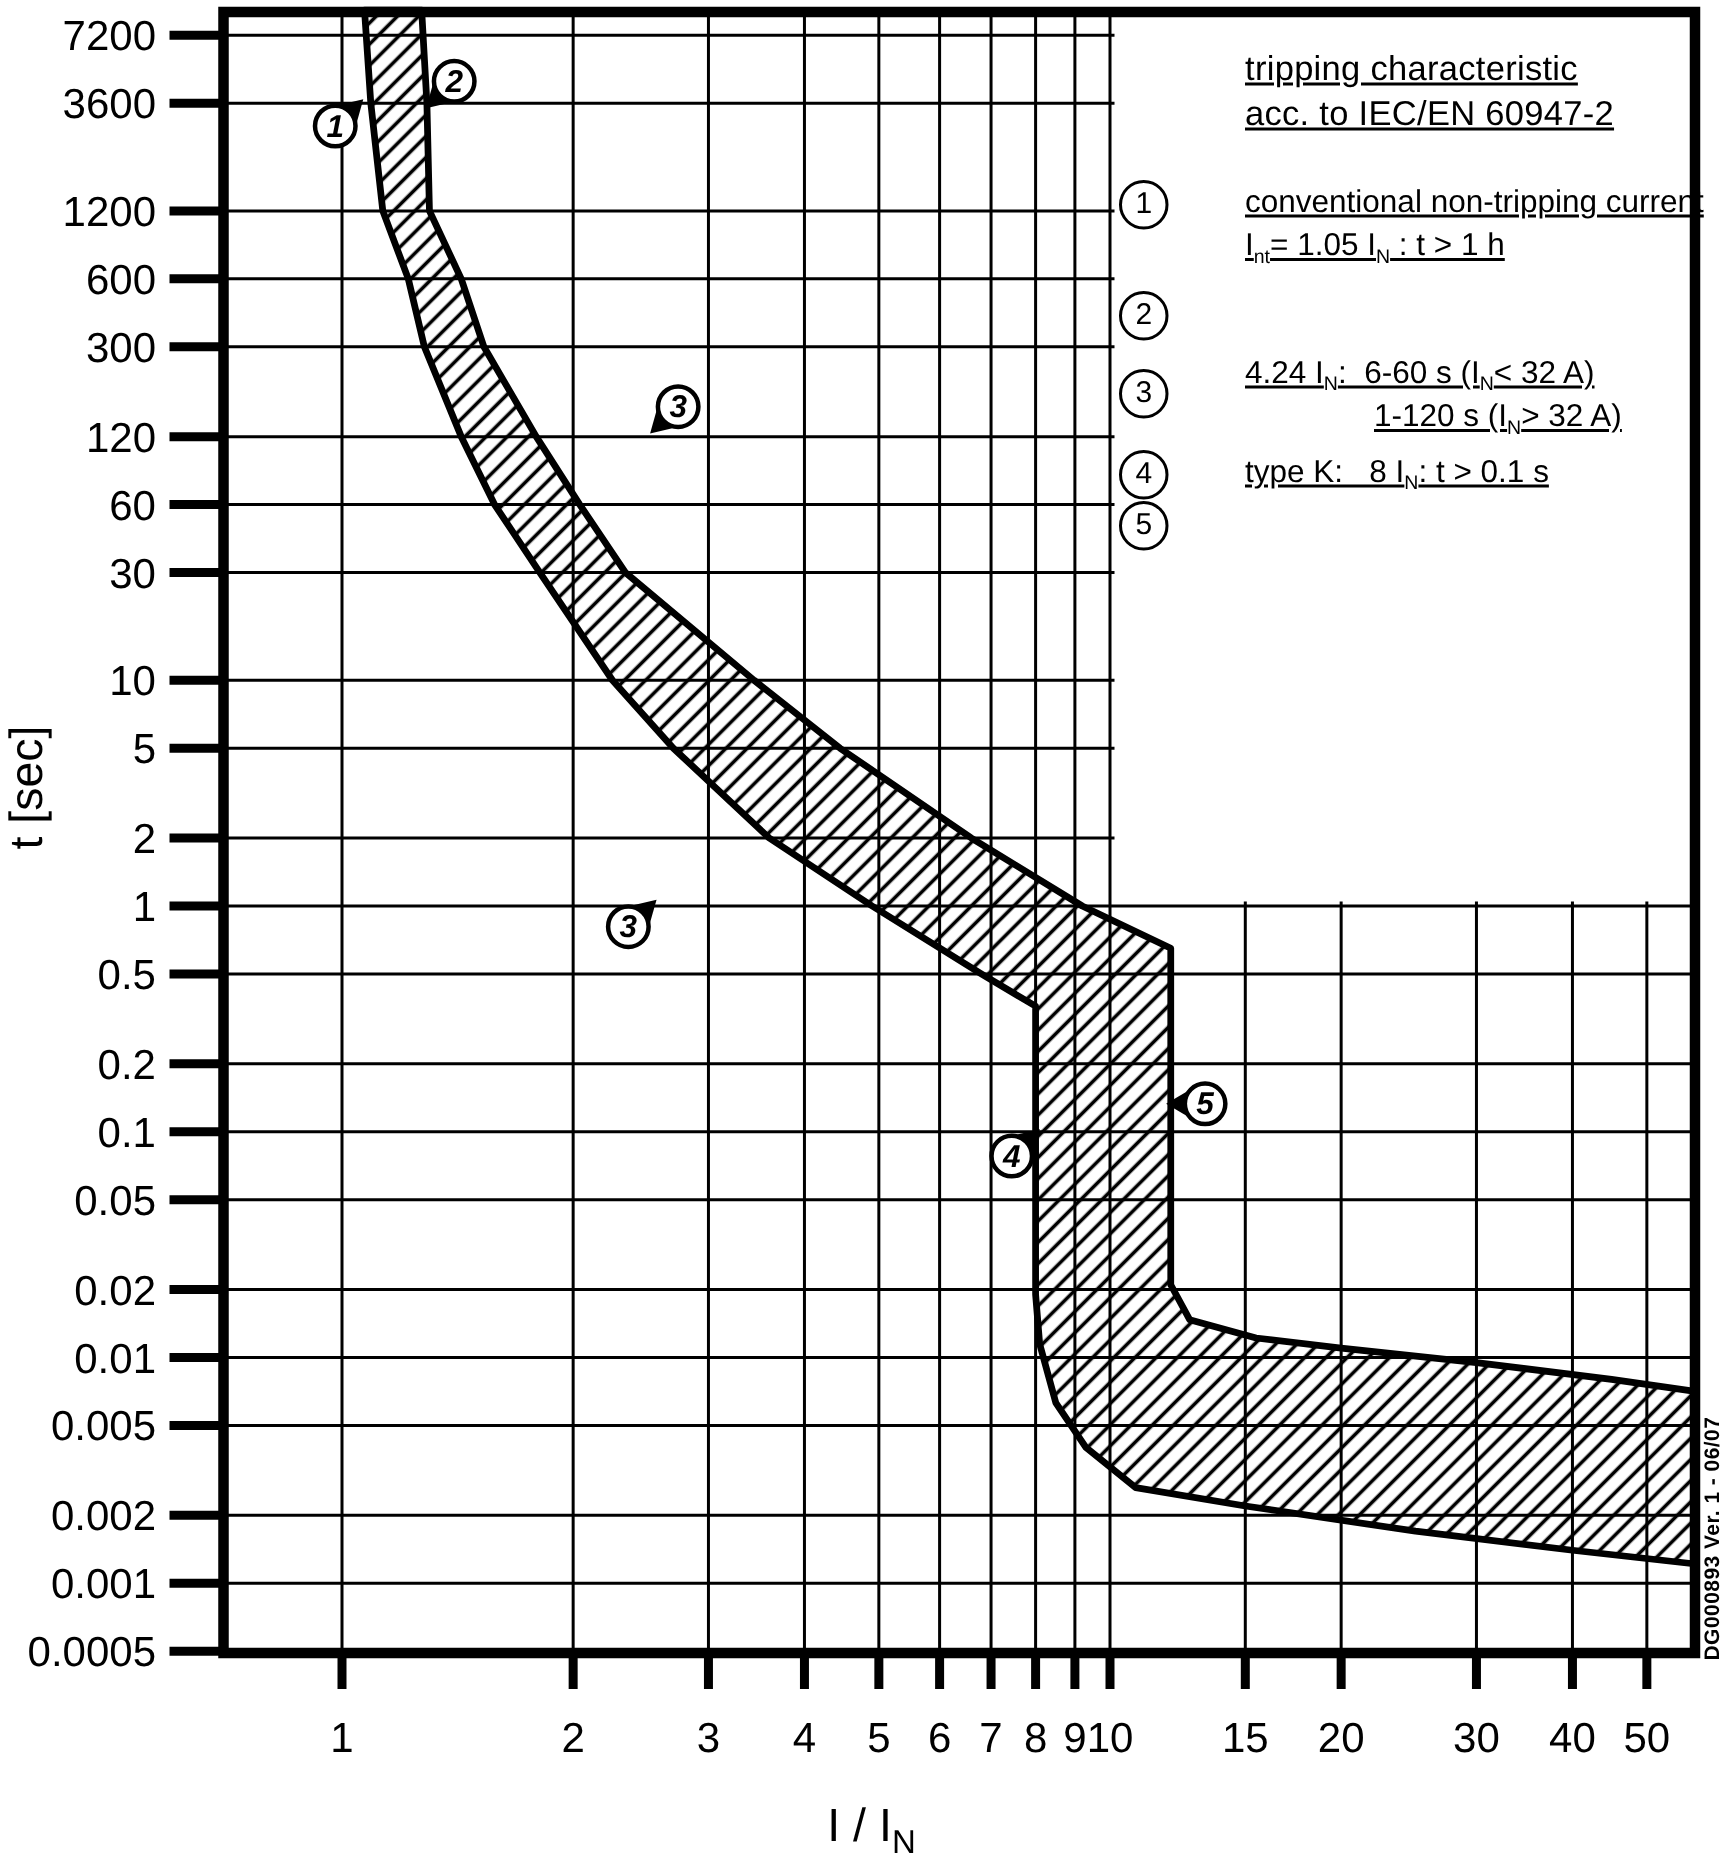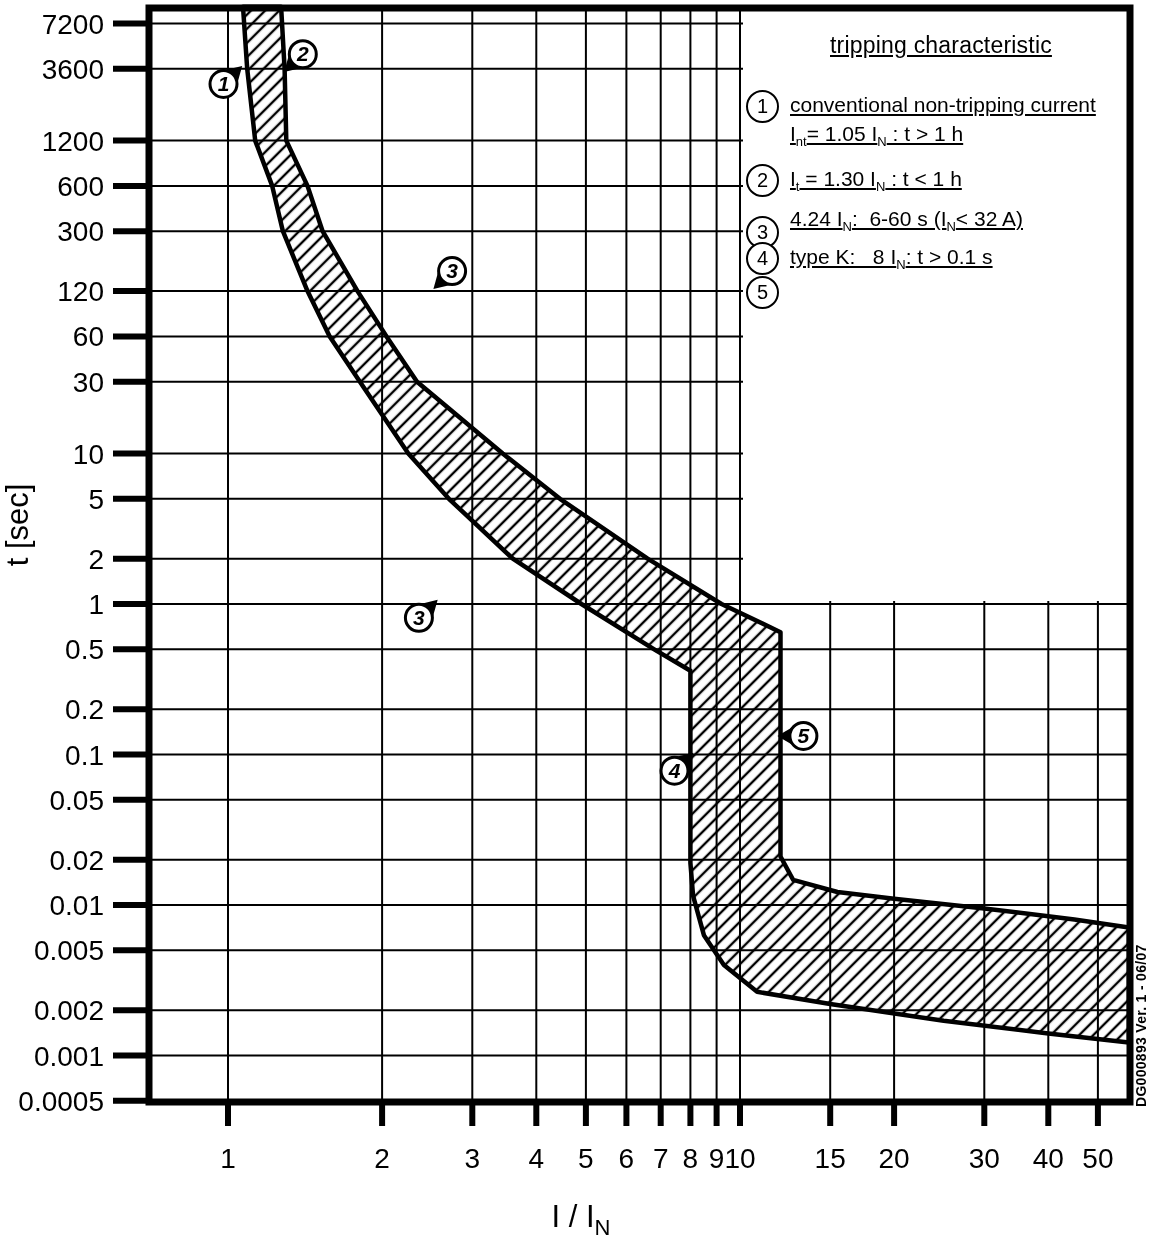--- a/index.html
+++ b/index.html
@@ -12,21 +12,21 @@
   .lg-title{margin-left:86px;font-size:23px;line-height:30px;letter-spacing:0.2px;}
   .lg-items{margin-top:30px;}
   .lg-item{position:relative;padding-left:46px;min-height:30px;}
   .lg-item-1{margin-bottom:16px;}
   .lg-item-2{margin-bottom:10px;}
   .lg-item-3{margin-bottom:8px;}
   .lg-item-4{margin-bottom:4px;}
   .lg-num{position:absolute;left:2px;top:0;width:29px;height:29px;border:2.5px solid #000;
           border-radius:50%;text-align:center;line-height:29px;font-size:20px;background:#fff;}
   .lg-item-3 .lg-num{top:12px;}
-  .lg-line{font-size:21px;line-height:29px;white-space:pre;}
+  .lg-line{font-size:21px;line-height:29px;white-space:pre;margin-left:40px;}
   .lg-line.indent{padding-left:86px;}
   .sb{font-size:13px;line-height:0;}
   
   #side-note{position:absolute;left:1133px;top:1107px;transform:rotate(-90deg);
              transform-origin:0 0;font-size:14px;font-weight:bold;white-space:nowrap;
              letter-spacing:0.3px;}
 </style>
 </head>
 <body>
 
@@ -189,39 +189,40 @@
       <g>
         <polygon points="777.4,735.9 794.4,725.9 794.4,745.9" fill="#000000"></polygon>
         <circle cx="803.4" cy="735.9" r="13.5" fill="#ffffff" stroke="#000000" stroke-width="3"></circle>
         <text x="803.4" y="742.9" text-anchor="middle" font-size="21" font-style="italic" font-weight="bold" fill="#000000" font-family="Liberation Serif, serif">5</text>
       </g>
     </svg>
 
   <div id="legend">
     <div class="lg-title">
       <div>tripping characteristic</div>
+      <div>acc. to IEC/EN 60947-2</div>
     </div>
     <div class="lg-items" id="lg-items">
         <div class="lg-item lg-item-1">
           <span class="lg-num">1</span>
           <div>
             <div class="lg-line"><span>conventional non-tripping current</span></div>
             <div class="lg-line"><span>I</span><sub class="sb">nt</sub><span>= 1.05 I</span><sub class="sb">N</sub><span> : t &gt; 1 h</span></div>
           </div>
         </div>
         <div class="lg-item lg-item-2">
           <span class="lg-num">2</span>
           <div>
-            <div class="lg-line"><span>I</span><sub class="sb">t</sub><span> = 1.30 I</span><sub class="sb">N</sub><span> : t &lt; 1 h</span></div>
           </div>
         </div>
         <div class="lg-item lg-item-3">
           <span class="lg-num">3</span>
           <div>
             <div class="lg-line"><span>4.24 I</span><sub class="sb">N</sub><span>:  6-60 s (I</span><sub class="sb">N</sub><span>&lt; 32 A)</span></div>
+            <div class="lg-line indent"><span>1-120 s (I</span><sub class="sb">N</sub><span>&gt; 32 A)</span></div>
           </div>
         </div>
         <div class="lg-item lg-item-4">
           <span class="lg-num">4</span>
           <div>
             <div class="lg-line"><span>type K:   8 I</span><sub class="sb">N</sub><span>: t &gt; 0.1 s</span></div>
           </div>
         </div>
         <div class="lg-item lg-item-5">
           <span class="lg-num">5</span>

